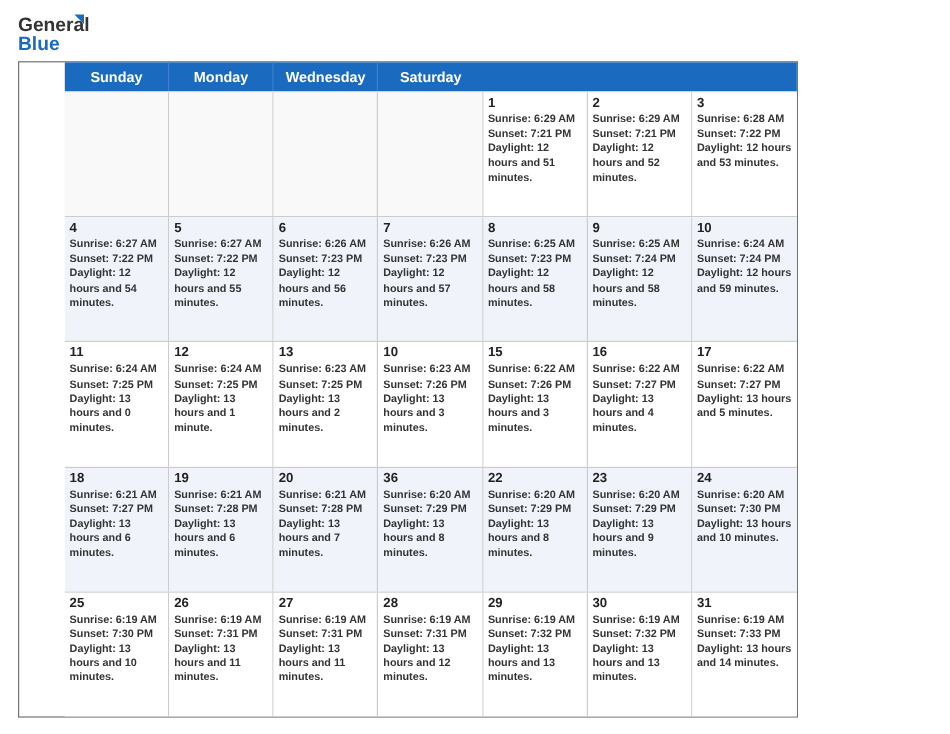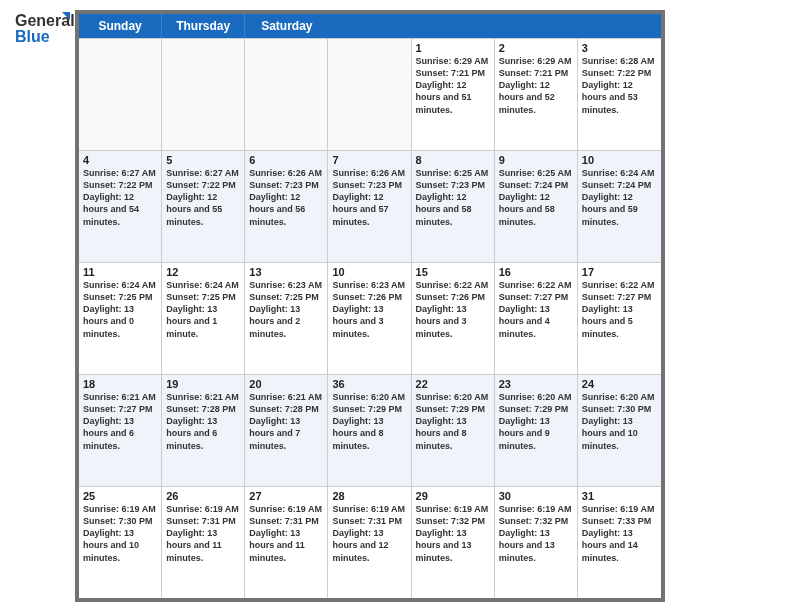--- a/index.html
+++ b/index.html
@@ -8,21 +8,21 @@
       background: #fff;
       width: 792px;
       height: 612px;
       overflow: hidden;
     }
     .page {
       width: 680px;
       height: 612px;
       padding: 10px 15px 10px 15px;
       display: flex;
-      flex-direction: row;
+      flex-direction: column;
     }
     .header {
       display: flex;
       justify-content: space-between;
       align-items: flex-start;
       margin-bottom: 6px;
     }
     .logo {
       display: flex;
       align-items: center;
@@ -38,21 +38,22 @@
       line-height: 1.1;
     }
     .location {
       font-size: 14px;
       color: #444;
     }
     .calendar {
       flex: 1;
       display: flex;
       flex-direction: column;
-      border: 4px solid #737373;
+      border: 1px solid #737373;
+      padding-left: 38px;
     }
     .cal-header-row {
       display: grid;
       grid-template-columns: repeat(7, 1fr);
       background: #1a6bbf;
     }
     .cal-header-cell {
       color: #fff;
       font-size: 12px;
       font-weight: bold;
@@ -117,21 +118,22 @@
       </div>
     <div class="title-block">
       <div class="month-title"></div>
       <div class="location"></div>
     </div>
   </div>
 
   <div class="calendar">
     <div class="cal-header-row">
     <div class="cal-header-cell">Sunday</div>
-        <div class="cal-header-cell">Thursday</div>
+        <div class="cal-header-cell">Monday</div>
+        <div class="cal-header-cell">Wednesday</div>
         <div class="cal-header-cell">Saturday</div>
       </div>
     <div class="cal-body">
     <div class="cal-row">
           <div class="cal-cell empty"></div>
           <div class="cal-cell empty"></div>
           <div class="cal-cell empty"></div>
           <div class="cal-cell empty"></div>
           <div class="cal-cell">
             <div class="day-number">1</div>

